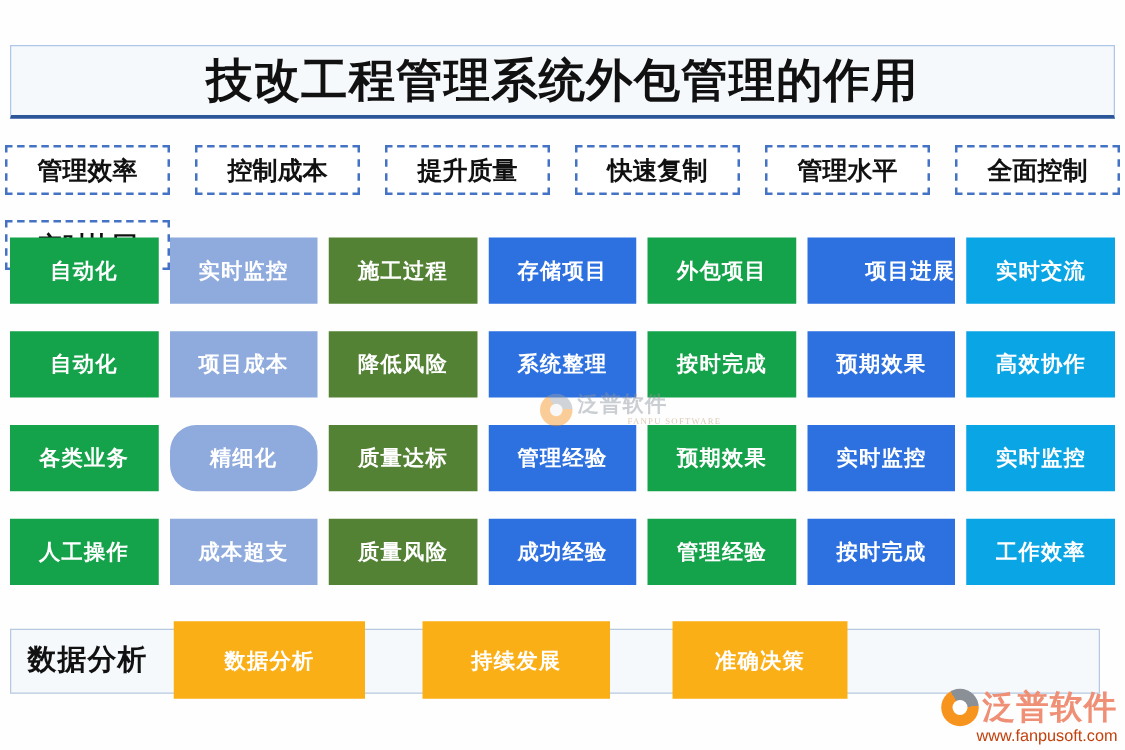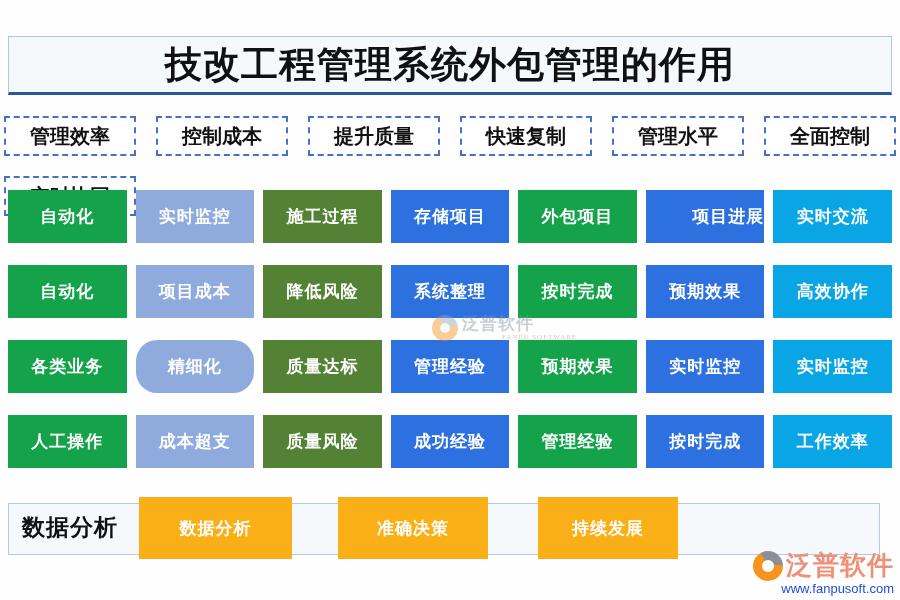--- a/index.html
+++ b/index.html
@@ -70,21 +70,21 @@
   .wm-center .wm-en{font-size:7px;color:#b3895c;letter-spacing:1px;margin-top:2px;padding-left:40px;}
   .wm-corner{
     position:absolute;right:6px;top:548px;display:flex;flex-direction:column;align-items:flex-end;z-index:6;
   }
   .wm-corner .row1{display:flex;align-items:center;gap:3px;}
   .wm-corner .logo{width:30px;height:30px;border-radius:50%;
     background:conic-gradient(from 210deg,#f7941d 0 120deg,#8a9096 120deg 235deg,#f7941d 235deg 360deg);
     position:relative;}
   .wm-corner .logo::after{content:"";position:absolute;left:9px;top:9px;width:12px;height:12px;border-radius:50%;background:#fff;}
   .wm-corner .brand{font-size:26px;font-weight:bold;color:#ee8f76;letter-spacing:1px;}
-  .wm-corner .url{font-size:13px;color:#1d4ed8;margin-top:-2px;font-family:"Liberation Sans",sans-serif;}
+  .wm-corner .url{font-size:13px;color:#c2410c;margin-top:-2px;font-family:"Liberation Sans",sans-serif;}
 </style>
 </head>
 <body>
 
 <div class="canvas">
 
   <div class="title-box">
     <h1>技改工程管理系统外包管理的作用</h1>
   </div>
 
@@ -127,22 +127,22 @@
       <div class="grid-cell" style="background: rgb(20, 162, 74);">管理经验</div>
       <div class="grid-cell" style="background: rgb(45, 112, 223);">按时完成</div>
       <div class="grid-cell" style="background: rgb(10, 165, 229);">工作效率</div>
     </div>
 
   <div class="bottom-band">
     <div class="bottom-container"></div>
     <div class="bottom-label">数据分析</div>
     <div class="bottom-items">
         <div class="bottom-item" style="background: rgb(251, 175, 23);">数据分析</div>
+        <div class="bottom-item" style="background: rgb(251, 175, 23);">持续发展</div>
         <div class="bottom-item" style="background: rgb(251, 175, 23);">准确决策</div>
-        <div class="bottom-item" style="background: rgb(251, 175, 23);">持续发展</div>
       </div>
   </div>
 
   <div class="wm-center">
     <span class="wm-logo"></span>
     <span class="wm-txt">
       <span class="wm-cn">泛普软件</span>
       <span class="wm-en">FANPU SOFTWARE</span>
     </span>
   </div>

